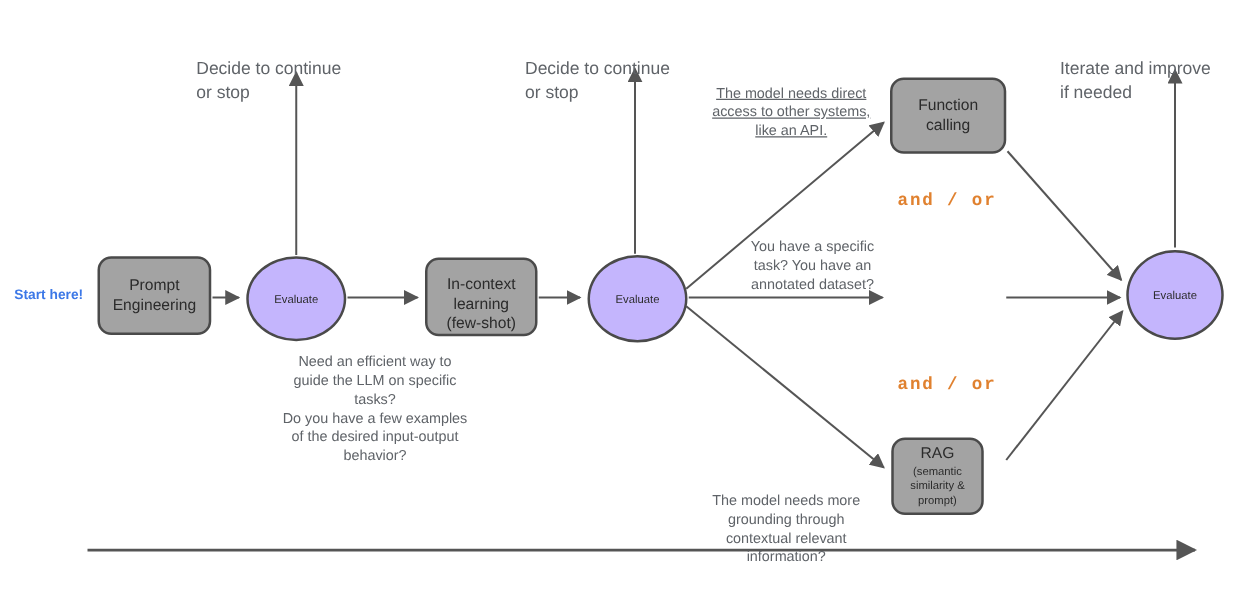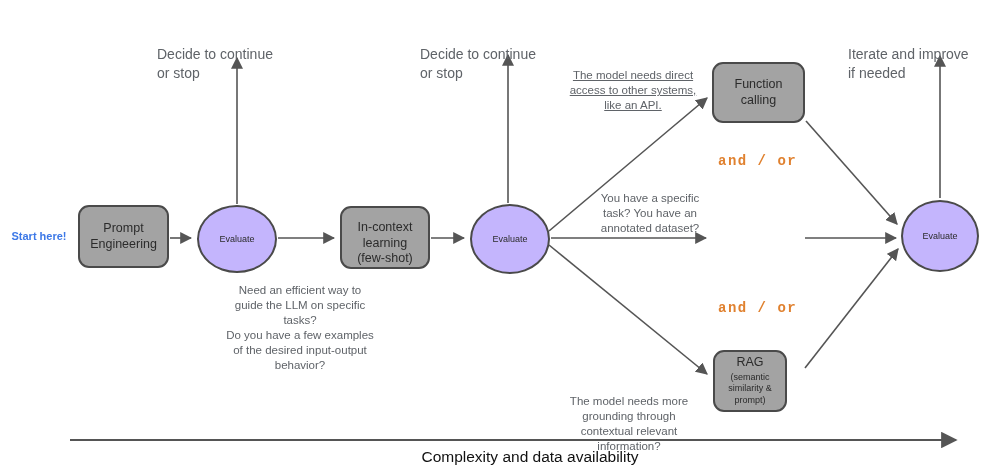--- a/index.html
+++ b/index.html
@@ -177,15 +177,14 @@
 task? You have an
 annotated dataset?</div>
   <div class="annotation" style="left:559px; top:358px; width:140px;margin-top:36px;">The model needs more
 grounding through
 contextual relevant
 information?</div>
 
   <div class="and-or" style="left:718px; top:153px;">and / or</div>
   <div class="and-or" style="left:718px; top:300px;">and / or</div>
 
-  <div class="axis-label">Complexity and data availability</div>
 
 </div>
 
 </body></html>

